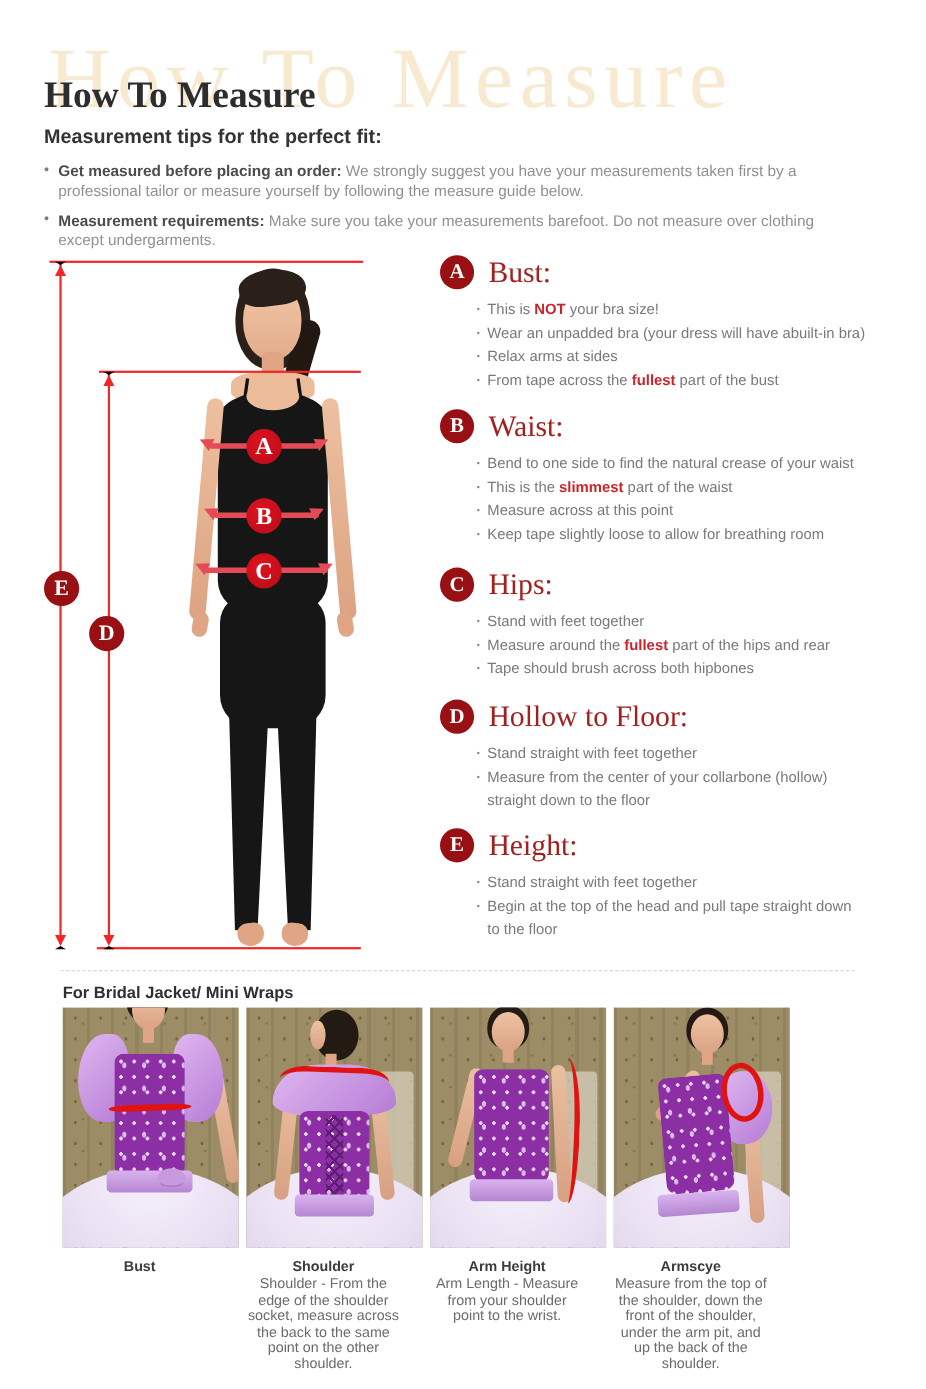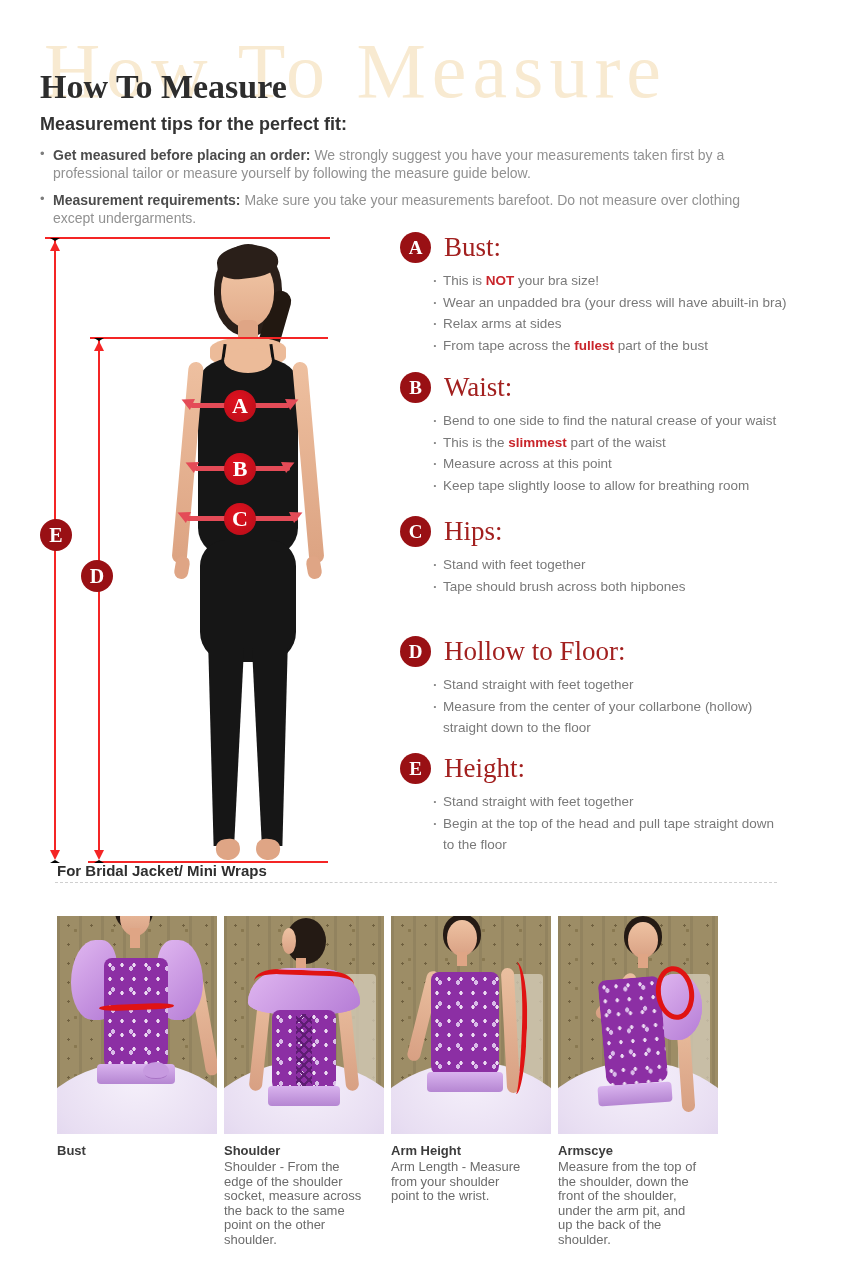--- a/index.html
+++ b/index.html
@@ -92,23 +92,23 @@
     font-family:"Liberation Serif",serif;font-weight:bold;font-size:19px;
     display:flex;align-items:center;justify-content:center;}
   .msec-title{font-family:"Liberation Serif",serif;font-weight:normal;font-size:27px;color:var(--headred);}
   .msec-list{list-style:none;margin-top:7px;padding-left:33px;}
   .mli{position:relative;padding-left:10px;font-size:13.5px;line-height:21.5px;color:#797979;}
   .mli::before{content:"·";position:absolute;left:0;top:0;font-weight:bold;color:#888;}
   .mli-text{white-space:pre-line;margin-top:35px;}
   .mli-text .em{color:var(--em);font-weight:bold;}
 
   
-  .bottom-heading{position:absolute;left:57px;top:862px;font-size:15px;font-weight:bold;color:#2f2f2f;}
+  .bottom-heading{position:absolute;left:57px;top:894px;font-size:15px;font-weight:bold;color:#2f2f2f;}
   .cards{position:absolute;left:57px;top:916px;display:flex;gap:27px;}
-  .card{width:140px;}
+  .card{width:140px;text-align:center;}
   .photo{position:relative;width:160px;height:218px;overflow:hidden;
     background-color:#9d8d66;
     background-image:radial-gradient(#6f603f 1.2px,transparent 1.4px),radial-gradient(#887850 1.6px,transparent 1.8px),
       repeating-linear-gradient(90deg,rgba(0,0,0,.07) 0 3px,transparent 3px 22px);
     background-size:23px 19px,37px 29px,auto;}
   .photo > div{position:absolute;}
   .panel{right:8px;top:58px;width:32px;height:122px;background:#d3cab6;opacity:.8;border-radius:4px;}
   .skirt{bottom:-40px;left:-30px;width:220px;height:112px;border-radius:50% 50% 0 0/75% 75% 0 0;
     background:radial-gradient(ellipse at 50% 10%,#f6f1fb 0%,#e8def2 55%,#d7c9e8 100%);}
   .head{width:30px;height:36px;border-radius:50%;background:linear-gradient(180deg,#eec2a2,#d9a184);}
@@ -298,20 +298,23 @@
       <section class="msec" style="top: 516px;">
     <div class="msec-head">
       <span class="badge">C</span>
       <h3 class="msec-title">Hips:</h3>
     </div>
     <ul class="msec-list">
           <li class="mli">
     <span class="mli-text"><span>Stand with feet together</span></span>
   </li>
           <li class="mli">
+    <span class="mli-text"><span>Measure around the </span><span class="em">fullest</span><span> part of the hips and rear</span></span>
+  </li>
+          <li class="mli">
     <span class="mli-text"><span>Tape should brush across both hipbones</span></span>
   </li>
         </ul>
   </section>
       <section class="msec" style="top: 636px;">
     <div class="msec-head">
       <span class="badge">D</span>
       <h3 class="msec-title">Hollow to Floor:</h3>
     </div>
     <ul class="msec-list">

